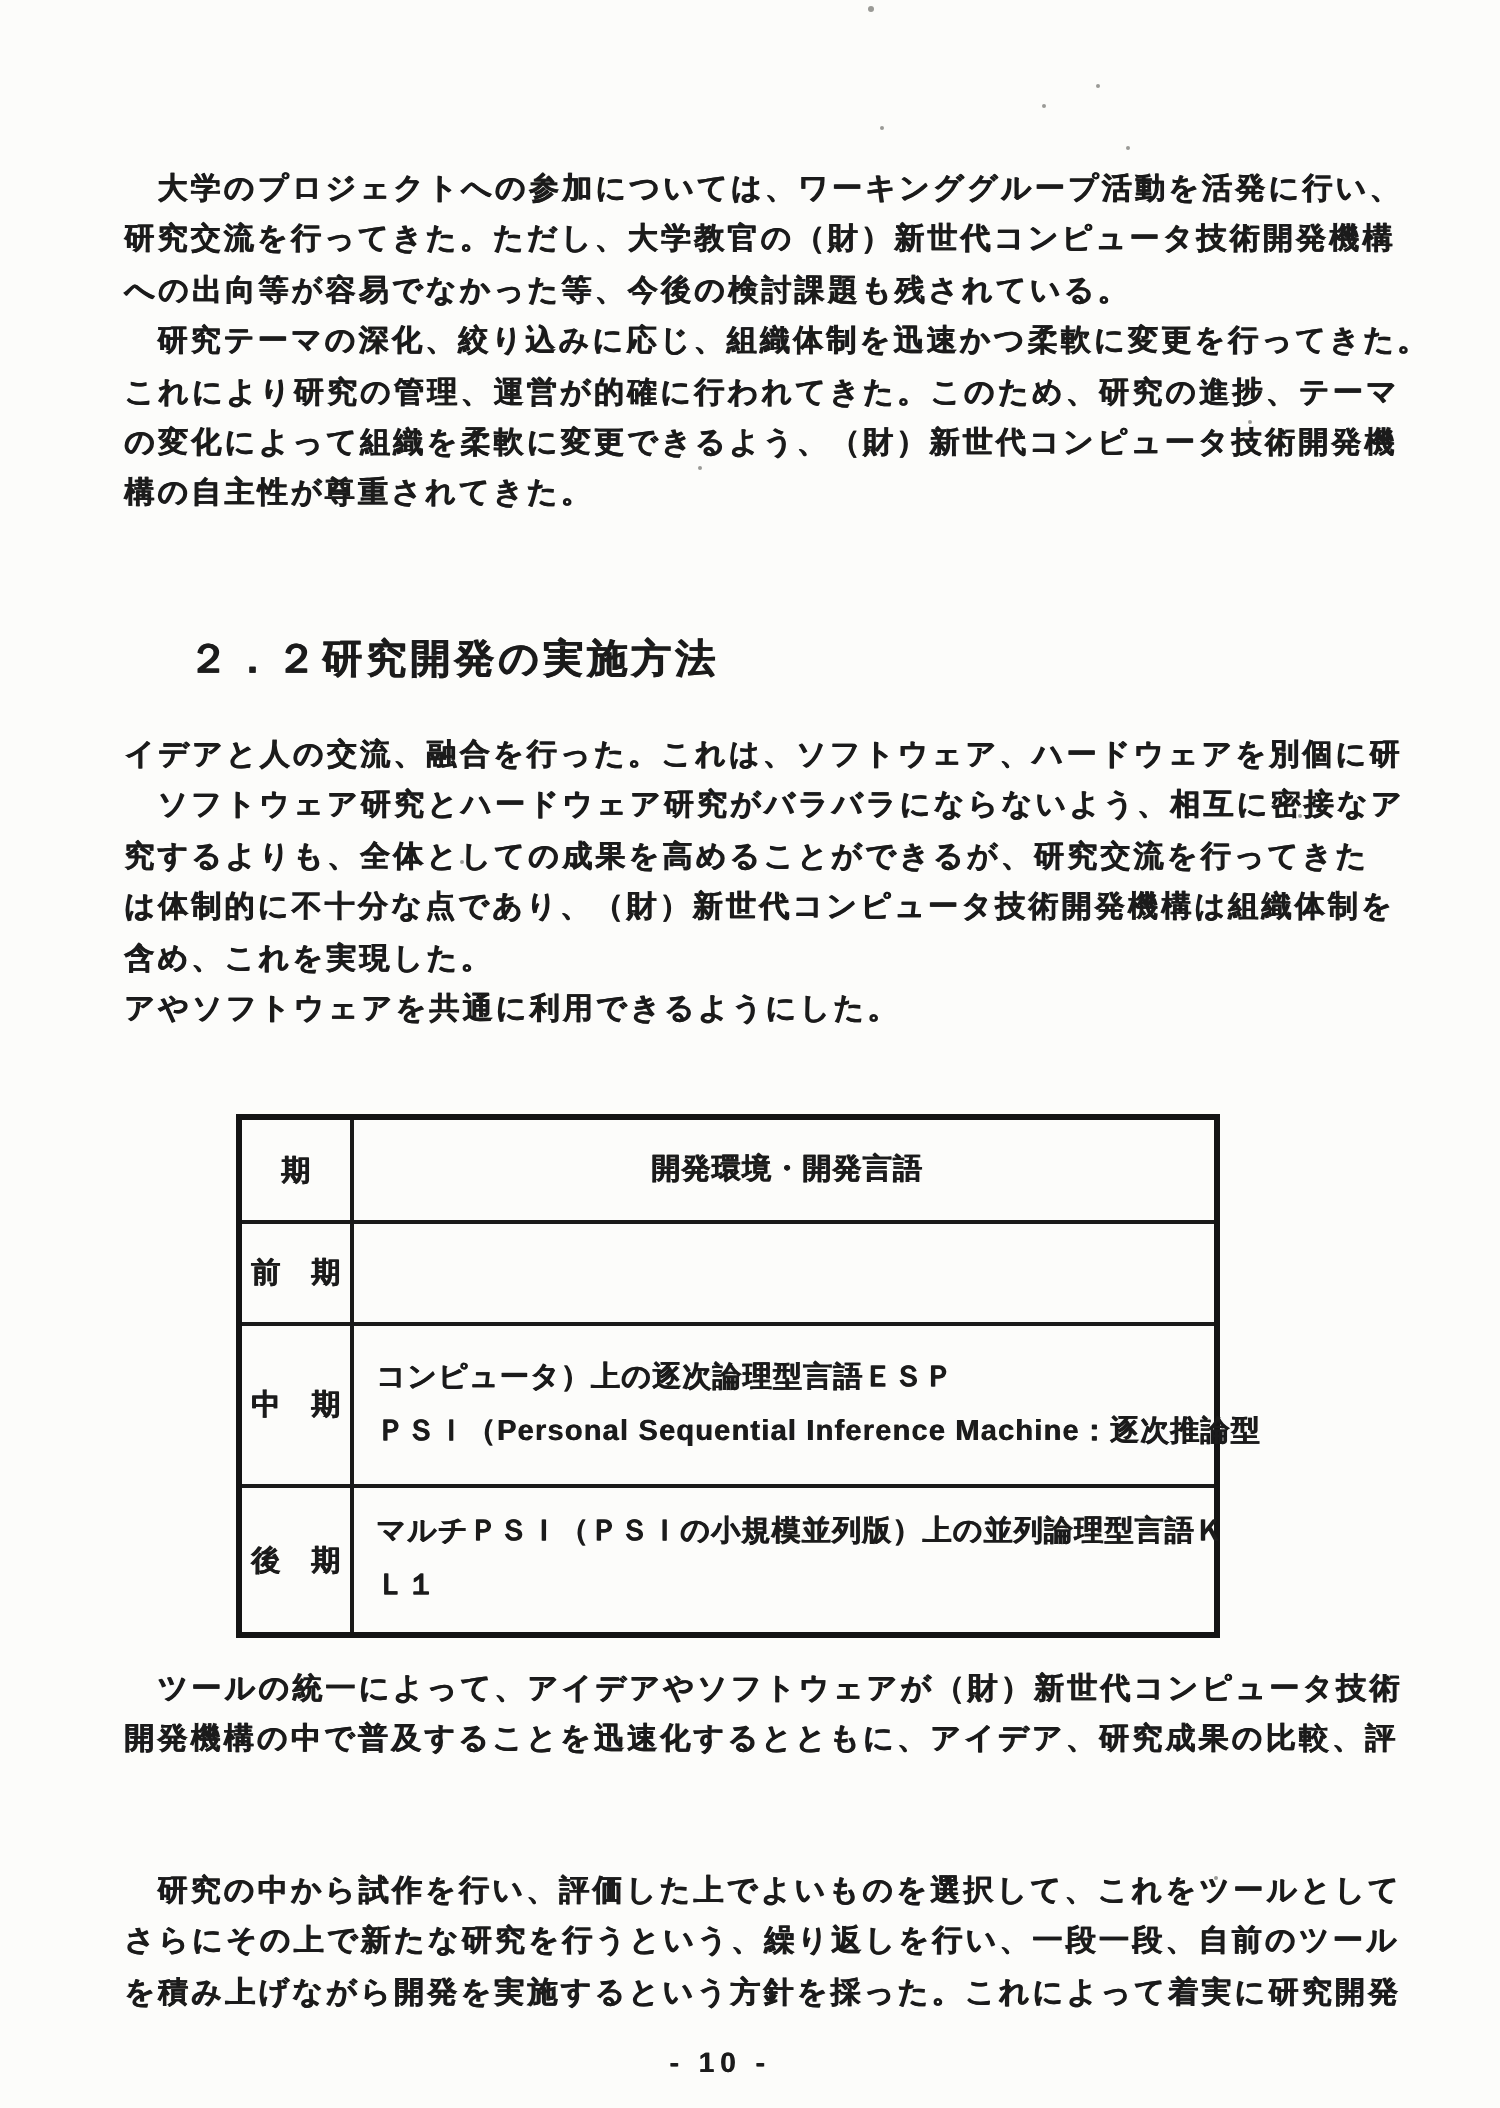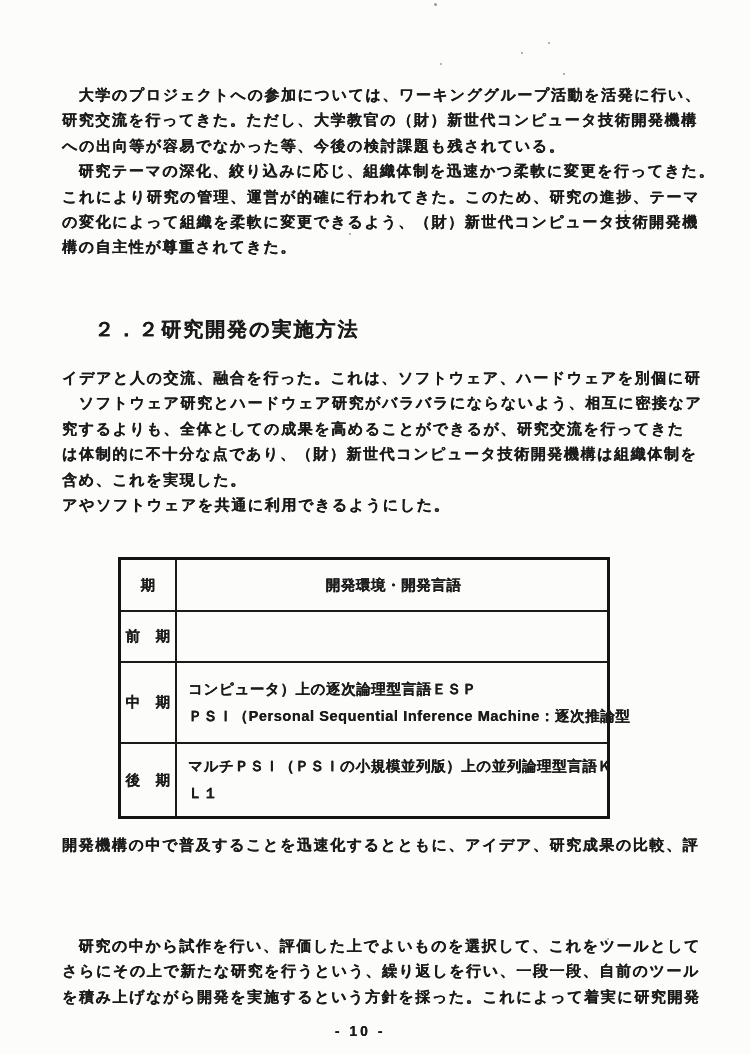--- a/index.html
+++ b/index.html
@@ -150,20 +150,21 @@
     <div class="trow row-koki">
       <div class="tcell-period">後　期</div>
       <div class="tcell-desc">
         <div class="tline">マルチＰＳＩ（ＰＳＩの小規模並列版）上の並列論理型言語Ｋ</div>
         <div class="tline">Ｌ１</div>
       </div>
     </div>
   </div>
 
   <div class="tblock" style="top:832px">
+    <div class="line">　ツールの統一によって、アイデアやソフトウェアが（財）新世代コンピュータ技術</div>
     <div class="line">開発機構の中で普及することを迅速化するとともに、アイデア、研究成果の比較、評</div>
   </div>
 
   <div class="tblock" style="top:933px">
     <div class="line">　研究の中から試作を行い、評価した上でよいものを選択して、これをツールとして</div>
     <div class="line">さらにその上で新たな研究を行うという、繰り返しを行い、一段一段、自前のツール</div>
     <div class="line">を積み上げながら開発を実施するという方針を採った。これによって着実に研究開発</div>
   </div>
 
   <div class="page-number">- 10 -</div>

